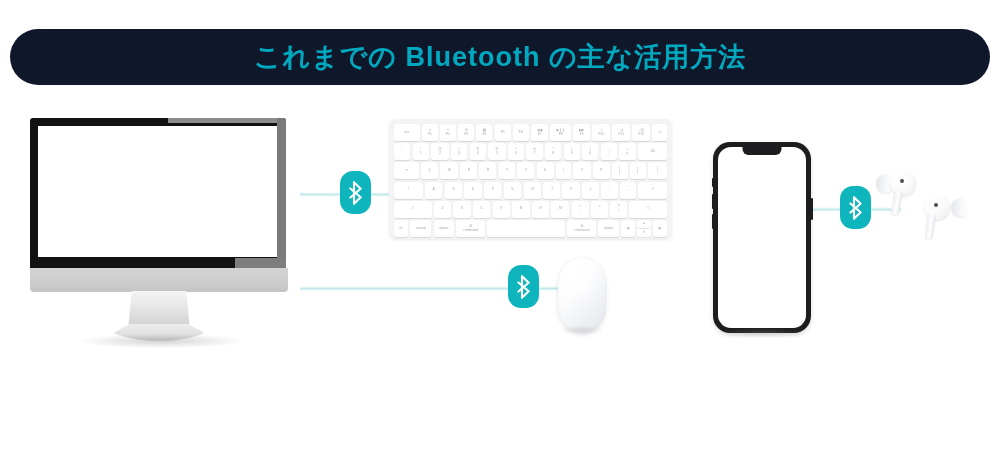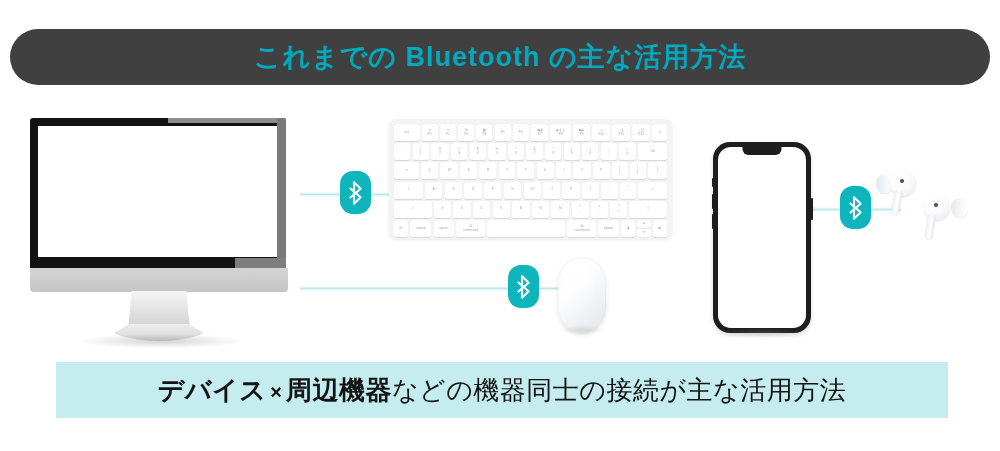--- a/index.html
+++ b/index.html
@@ -18,21 +18,21 @@
     overflow: hidden;
   }
 
   
   .header-pill {
     position: absolute;
     left: 10px;
     top: 29px;
     width: 980px;
     height: 56px;
-    background: #404040;
+    background: #0f172a;
     border-radius: 28px;
     display: flex;
     align-items: center;
     justify-content: center;
   }
   .header-title {
     color: #00a9bf;
     font-size: 27px;
     font-weight: bold;
     letter-spacing: 1px;
@@ -584,19 +584,14 @@
       <div class="bud-stem"></div>
     </div>
     <div class="bud bud-b">
       <div class="bud-tip" style="left:auto; right:0px;"></div>
       <div class="bud-head" style="left:10px;"></div>
       <div class="bud-dot" style="left:20px;"></div>
       <div class="bud-stem" style="left:14px; transform:rotate(8deg);"></div>
     </div>
   </div>
 
-  <div class="caption-bar">
-    <div class="caption-text">
-      <span class="caption-strong">デバイス</span><span class="caption-x">×</span><span class="caption-strong">周辺機器</span><span class="caption-rest">などの機器同士の接続が主な活用方法</span>
-    </div>
-  </div>
 
 </div>
 
 </body></html>

